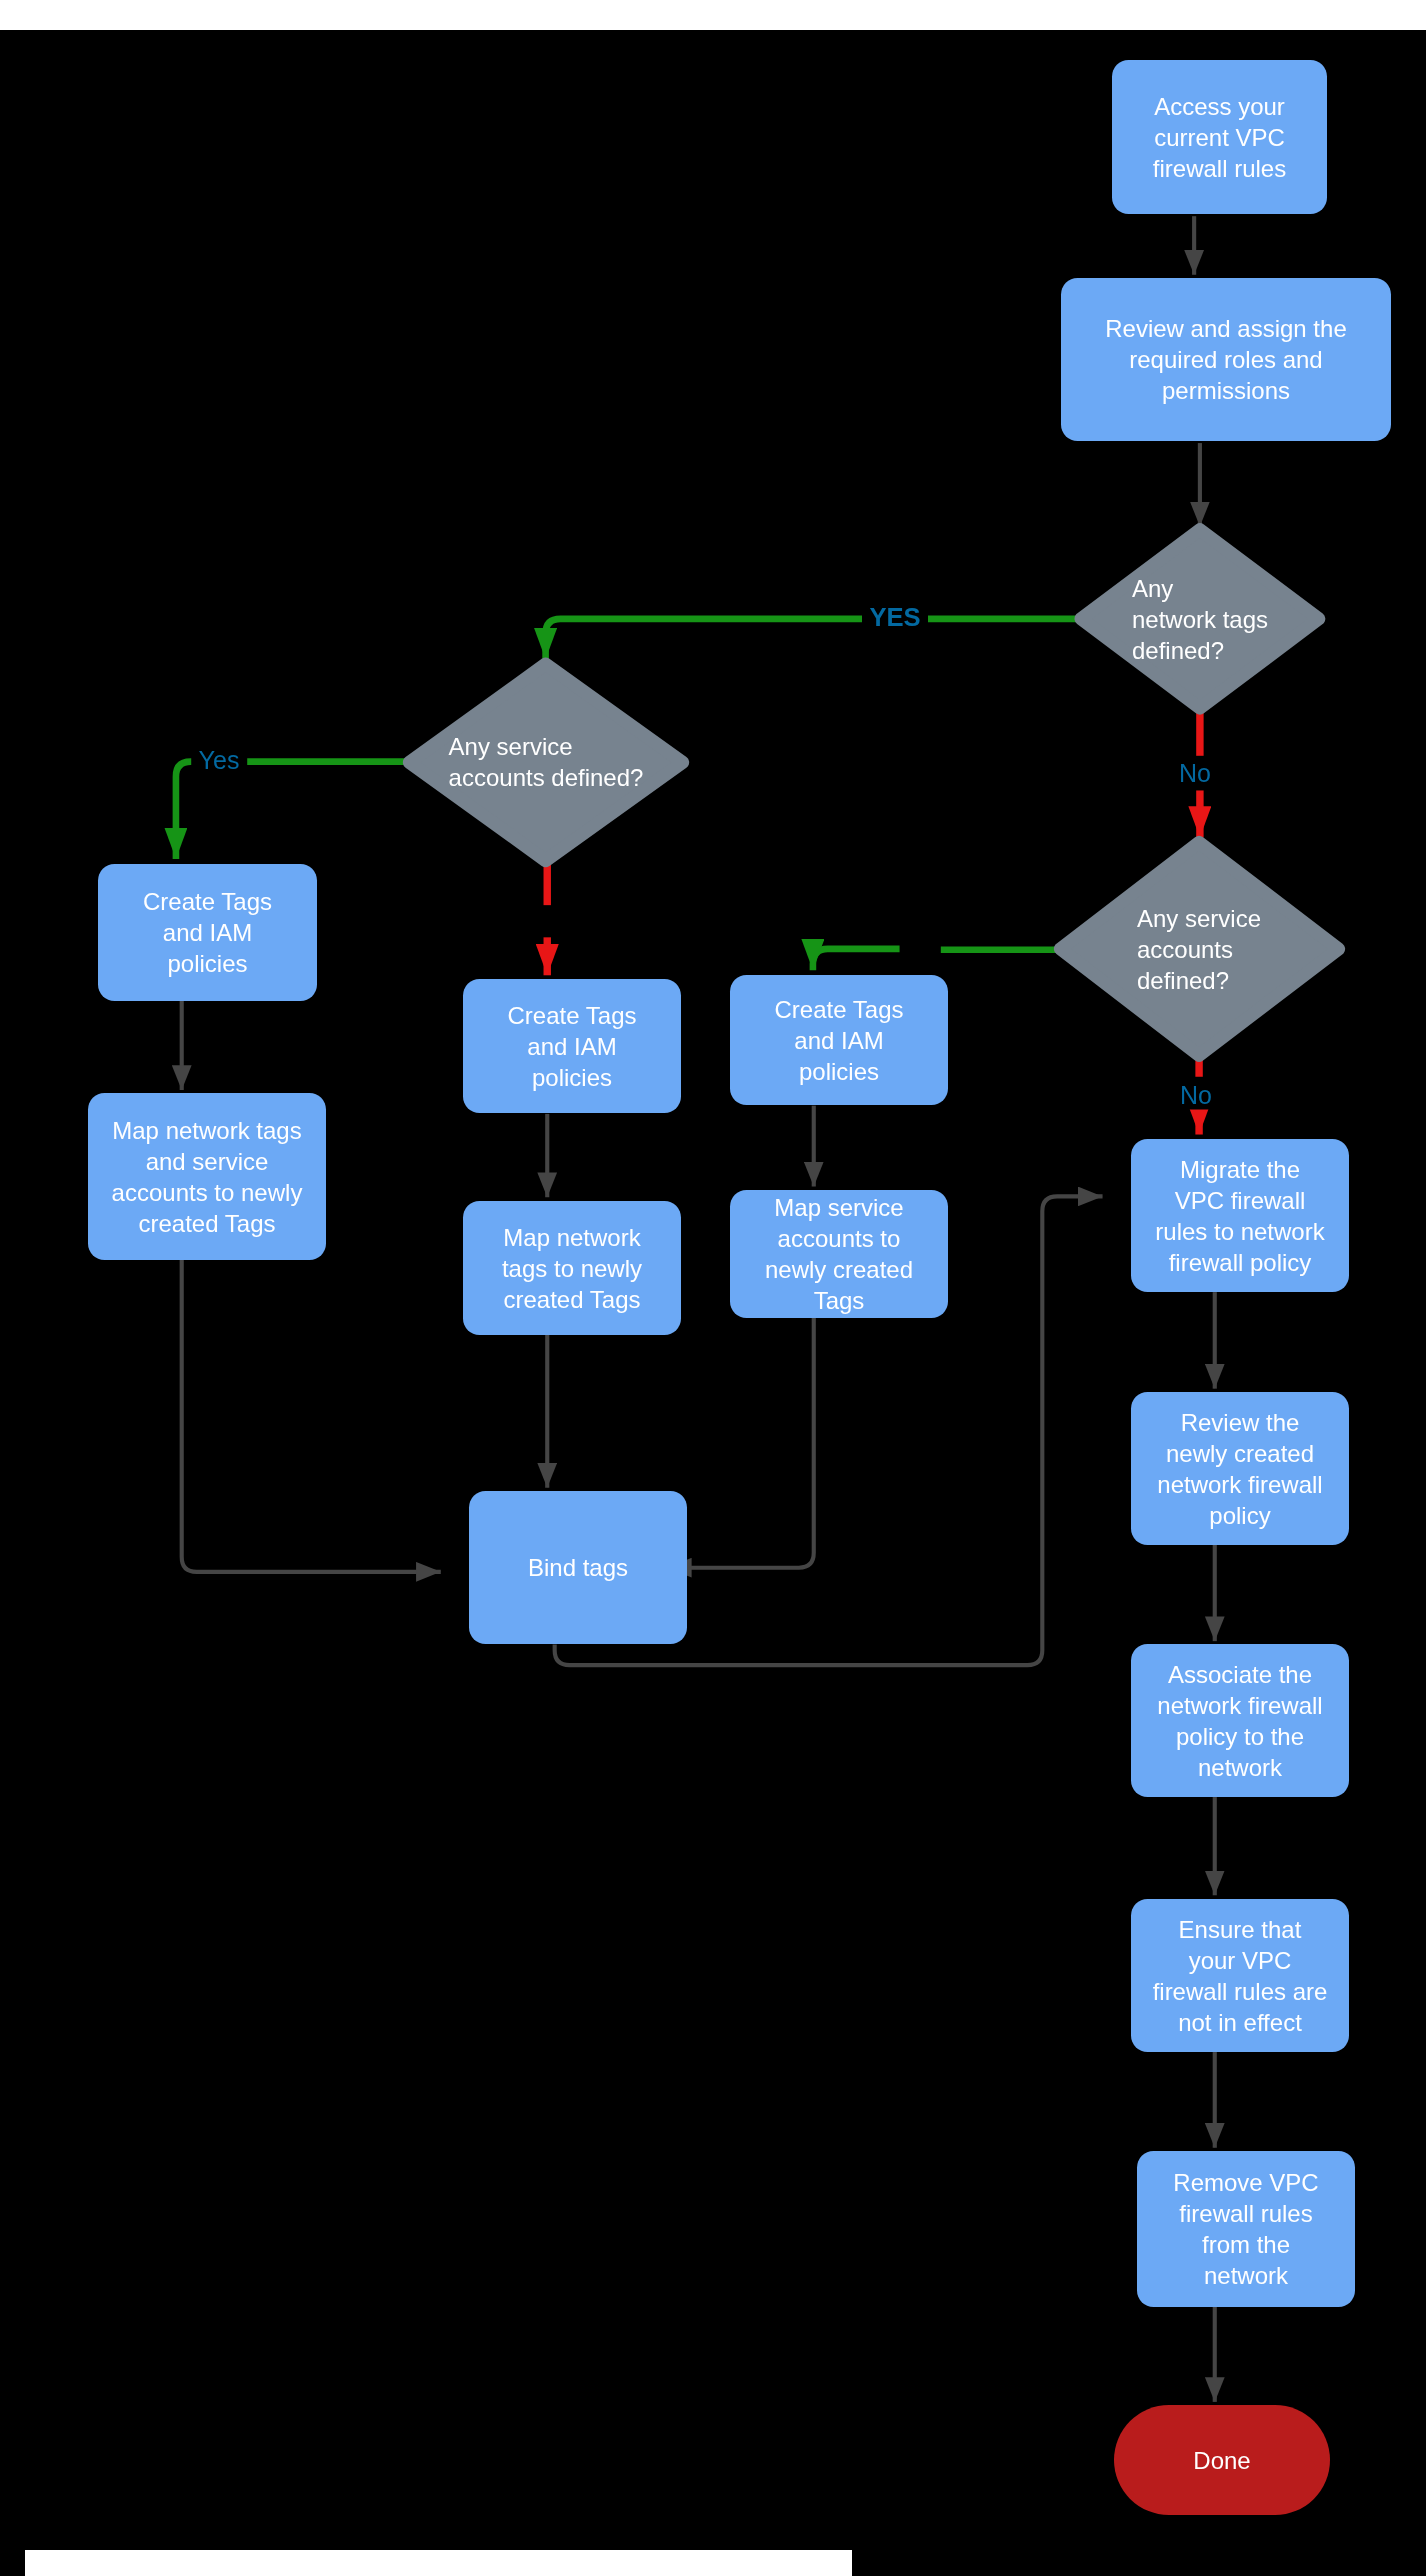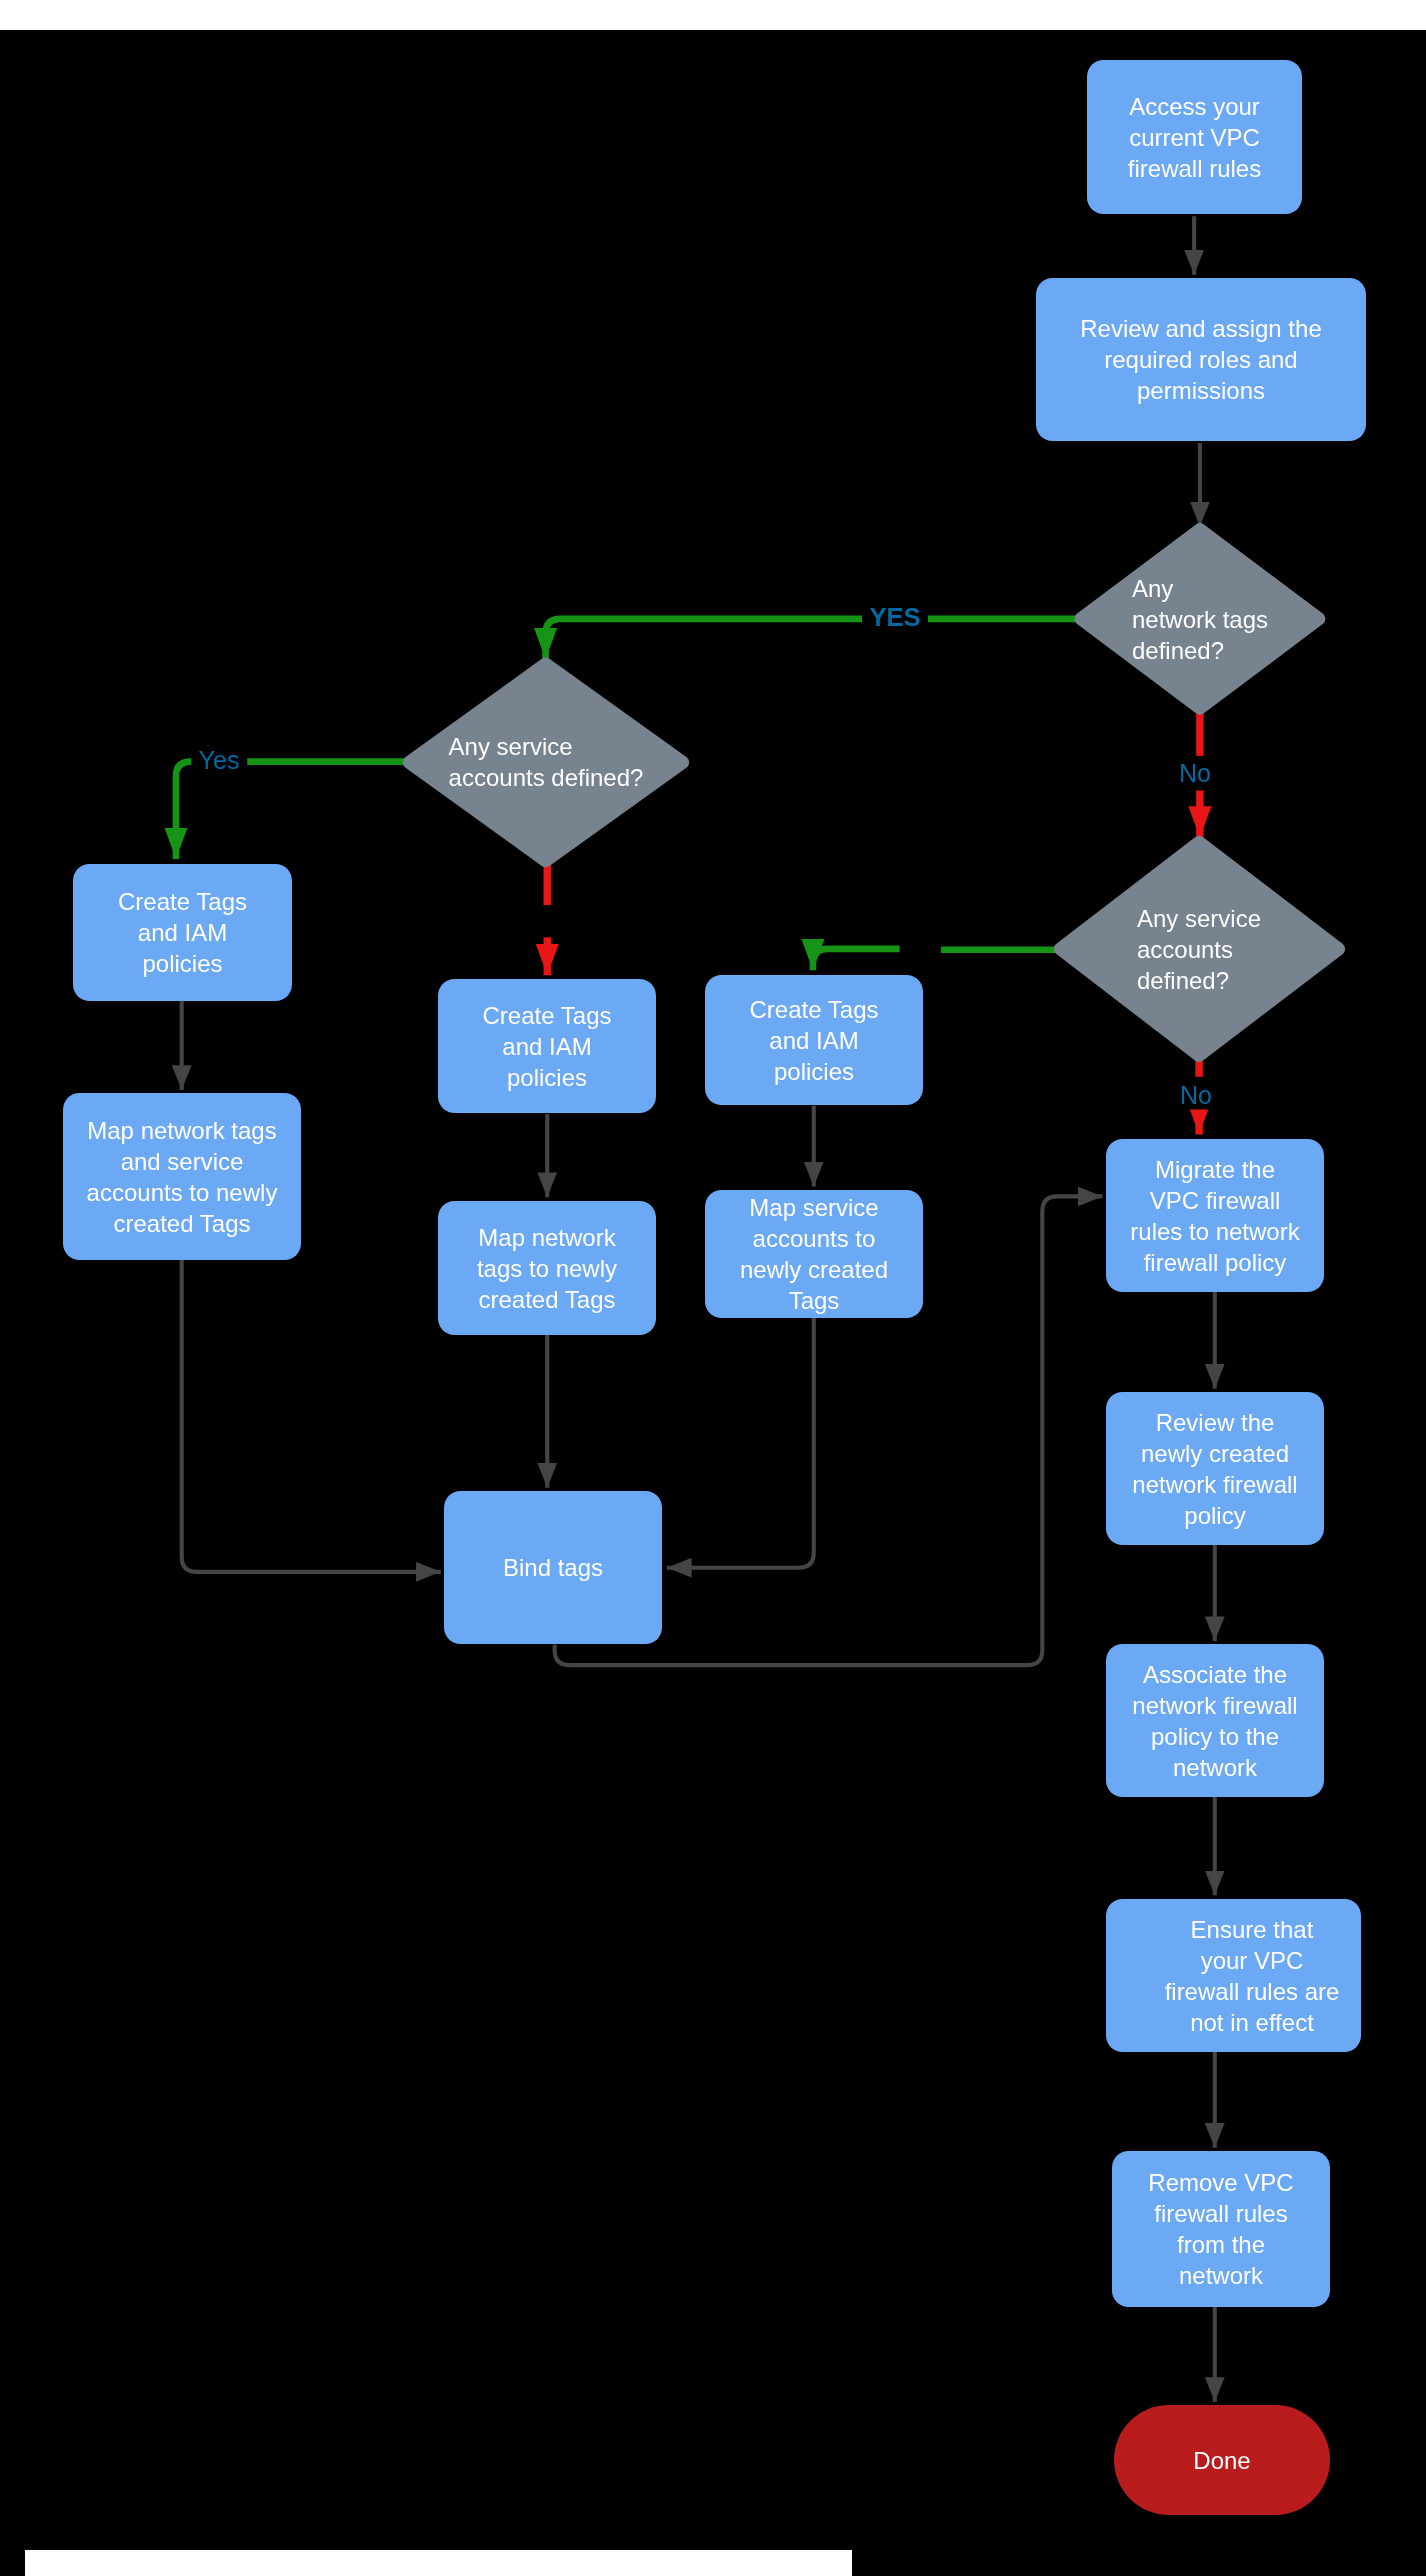--- a/index.html
+++ b/index.html
@@ -8,21 +8,21 @@
     font-family:"Liberation Sans",sans-serif;
   }
   .bar-top{position:absolute;left:0;top:0;width:1427px;height:30px;background:#fff;}
   .bar-bottom{position:absolute;left:25px;top:2550px;width:827px;height:26.4px;background:#fff;}
   #edges{position:absolute;left:0;top:0;width:1427px;height:2576px;}
   .node{
     position:absolute;display:flex;align-items:center;justify-content:center;
     text-align:center;color:#fff;font-size:24px;line-height:31px;
     white-space:pre-line;
   }
-  .process{background:#6CA9F5;border-radius:16.5px;}
+  .process{background:#6CA9F5;border-radius:16.5px;margin-left:25px;}
   .terminator{background:#b91c1c;border-radius:58px;}
   .dlabel{position:absolute;display:flex;align-items:center;justify-content:center;
     color:#fff;font-size:24px;line-height:31px;white-space:pre-line;}
   .elabel{
     position:absolute;transform:translate(-50%,-50%);color:#0369a1;
     font-size:25px;background:#000;padding:0 7.4px;white-space:nowrap;text-align:center;
   }
   .elabel.caps{font-weight:bold;font-size:25.6px;}
 </style>
 </head>
@@ -130,21 +130,21 @@
   <div class="node process" style="left:1106px;top:1392px;width:218px;height:153px;">Review the
 newly created
 network firewall
 policy</div>
 
   <div class="node process" style="left:1106px;top:1644px;width:218px;height:153px;">Associate the
 network firewall
 policy to the
 network</div>
 
-  <div class="node process" style="left:1106px;top:1899px;width:218px;height:153px;padding-left:37px;">Ensure that
+  <div class="node process" style="left:1106px;top:1899px;width:218px;height:153px;">Ensure that
 your VPC
 firewall rules are
 not in effect</div>
 
   <div class="node process" style="left:1112px;top:2151px;width:218px;height:156px;">Remove  VPC
 firewall rules
 from the
 network</div>
 
   <div class="node terminator" style="left:1114px;top:2405px;width:216px;height:110px;">Done</div>

